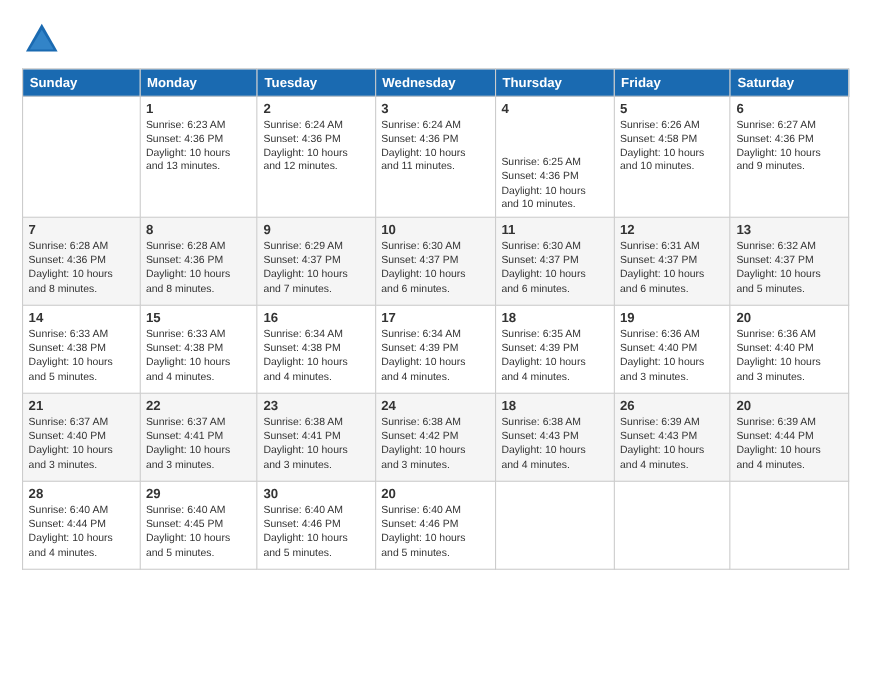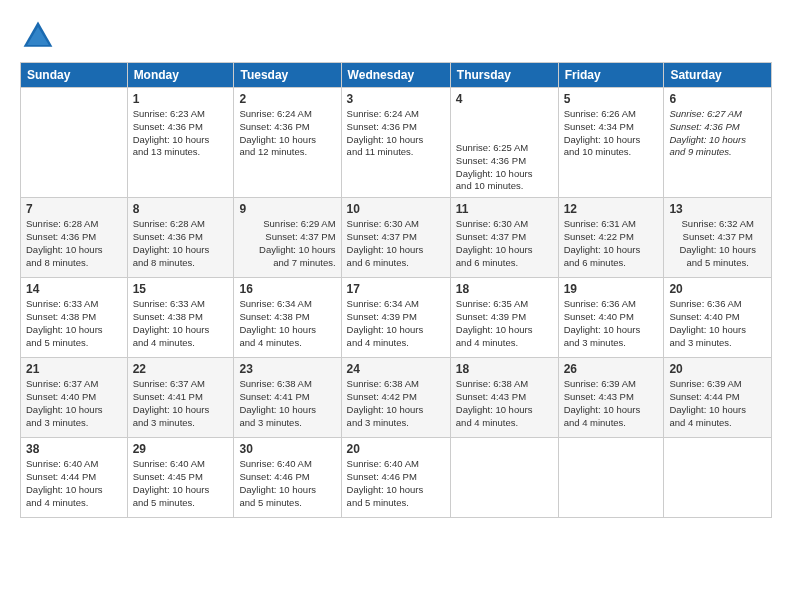--- a/index.html
+++ b/index.html
@@ -151,27 +151,27 @@
           <td>
             <span class="cell-date">4</span>
             <div class="cell-info" style="white-space: pre-line; margin-top: 36px;">Sunrise: 6:25 AM
 Sunset: 4:36 PM
 Daylight: 10 hours
 and 10 minutes.</div>
           </td>
           <td>
             <span class="cell-date">5</span>
             <div class="cell-info" style="white-space: pre-line;">Sunrise: 6:26 AM
-Sunset: 4:34 PM
+Sunset: 4:58 PM
 Daylight: 10 hours
 and 10 minutes.</div>
           </td>
           <td>
             <span class="cell-date">6</span>
-            <div class="cell-info" style="white-space: pre-line; font-style: italic;">Sunrise: 6:27 AM
+            <div class="cell-info" style="white-space: pre-line;">Sunrise: 6:27 AM
 Sunset: 4:36 PM
 Daylight: 10 hours
 and 9 minutes.</div>
           </td>
         </tr>
         <tr>
           <td>
             <span class="cell-date">7</span>
             <div class="cell-info" style="white-space: pre-line;">Sunrise: 6:28 AM
 Sunset: 4:36 PM
@@ -180,21 +180,21 @@
           </td>
           <td>
             <span class="cell-date">8</span>
             <div class="cell-info" style="white-space: pre-line;">Sunrise: 6:28 AM
 Sunset: 4:36 PM
 Daylight: 10 hours
 and 8 minutes.</div>
           </td>
           <td>
             <span class="cell-date">9</span>
-            <div class="cell-info" style="white-space: pre-line; text-align: right;">Sunrise: 6:29 AM
+            <div class="cell-info" style="white-space: pre-line;">Sunrise: 6:29 AM
 Sunset: 4:37 PM
 Daylight: 10 hours
 and 7 minutes.</div>
           </td>
           <td>
             <span class="cell-date">10</span>
             <div class="cell-info" style="white-space: pre-line;">Sunrise: 6:30 AM
 Sunset: 4:37 PM
 Daylight: 10 hours
 and 6 minutes.</div>
@@ -202,27 +202,27 @@
           <td>
             <span class="cell-date">11</span>
             <div class="cell-info" style="white-space: pre-line;">Sunrise: 6:30 AM
 Sunset: 4:37 PM
 Daylight: 10 hours
 and 6 minutes.</div>
           </td>
           <td>
             <span class="cell-date">12</span>
             <div class="cell-info" style="white-space: pre-line;">Sunrise: 6:31 AM
-Sunset: 4:22 PM
+Sunset: 4:37 PM
 Daylight: 10 hours
 and 6 minutes.</div>
           </td>
           <td>
             <span class="cell-date">13</span>
-            <div class="cell-info" style="white-space: pre-line; text-align: center;">Sunrise: 6:32 AM
+            <div class="cell-info" style="white-space: pre-line;">Sunrise: 6:32 AM
 Sunset: 4:37 PM
 Daylight: 10 hours
 and 5 minutes.</div>
           </td>
         </tr>
         <tr>
           <td>
             <span class="cell-date">14</span>
             <div class="cell-info" style="white-space: pre-line;">Sunrise: 6:33 AM
 Sunset: 4:38 PM
@@ -318,21 +318,21 @@
           <td>
             <span class="cell-date">20</span>
             <div class="cell-info" style="white-space: pre-line;">Sunrise: 6:39 AM
 Sunset: 4:44 PM
 Daylight: 10 hours
 and 4 minutes.</div>
           </td>
         </tr>
         <tr>
           <td>
-            <span class="cell-date">38</span>
+            <span class="cell-date">28</span>
             <div class="cell-info" style="white-space: pre-line;">Sunrise: 6:40 AM
 Sunset: 4:44 PM
 Daylight: 10 hours
 and 4 minutes.</div>
           </td>
           <td>
             <span class="cell-date">29</span>
             <div class="cell-info" style="white-space: pre-line;">Sunrise: 6:40 AM
 Sunset: 4:45 PM
 Daylight: 10 hours

